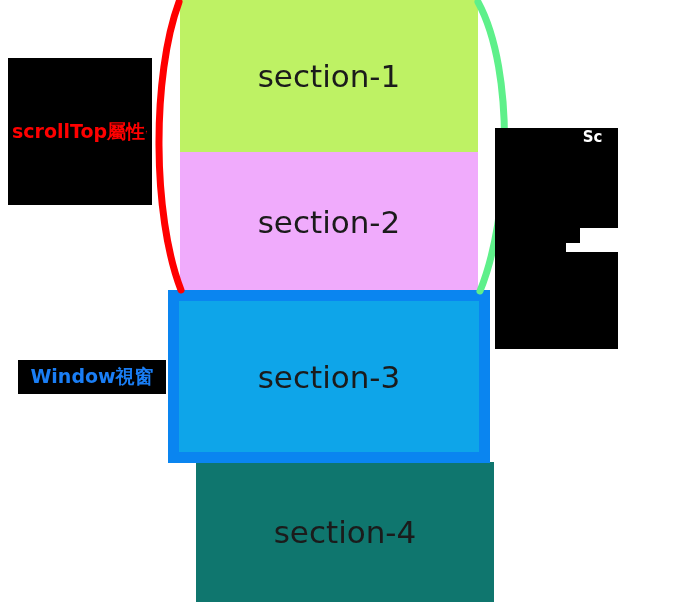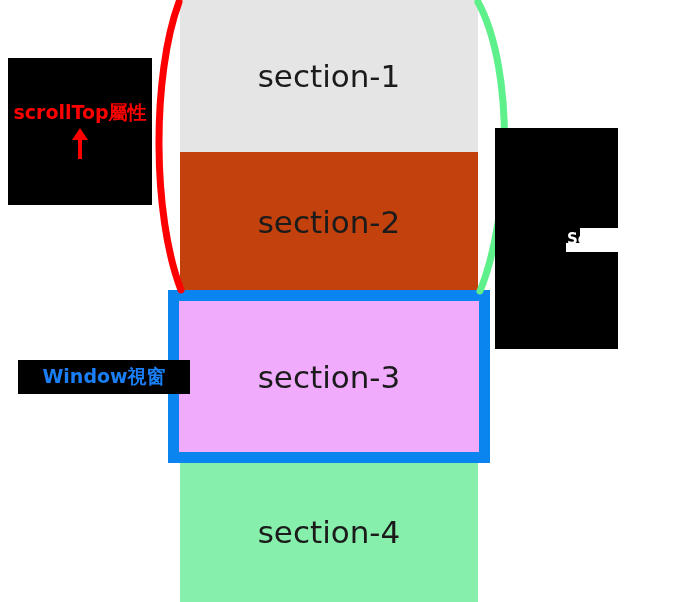--- a/index.html
+++ b/index.html
@@ -28,24 +28,24 @@
     justify-content: center;
     box-sizing: border-box;
   }
   .section-label {
     font-size: 31px;
     color: #1b1b1b;
     font-family: "DejaVu Sans", "Liberation Sans", sans-serif;
     letter-spacing: 0px;
     white-space: nowrap;
   }
-  #section-1 { top: 0px;   height: 152px; background: #e5e5e5; }
-  #section-2 { top: 152px; height: 140px; background: #c2410c; }
-  #section-3 { top: 292px; height: 170px; background: #f0abfc; }
-  #section-4 { top: 462px; height: 140px; background: #86efac; }
+  #section-1 { top: 0px;   height: 152px; background: #bef264; }
+  #section-2 { top: 152px; height: 140px; background: #f0abfc; }
+  #section-3 { top: 292px; height: 170px; background: #0ea5e9; }
+  #section-4 { top: 462px; height: 140px; background: #0f766e; margin-left: 16px; }
 
   
   #section-3 {
     left: 179px;
     width: 300px;
   }
 
   
   #window-frame {
     position: absolute;
@@ -68,21 +68,21 @@
     height: 602px;
     pointer-events: none;
     overflow: visible;
   }
 
   
   .callout {
     position: absolute;
     background: #000000;
     display: flex;
-    flex-direction: column;
+    flex-direction: row;
     align-items: center;
     justify-content: center;
     box-sizing: border-box;
   }
 
   #callout-scrolltop {
     left: 8px;
     top: 58px;
     width: 144px;
     height: 147px;
@@ -102,21 +102,21 @@
   .up-arrow {
     display: block;
     width: 30px;
     height: 34px;
     margin: 2px 0 1px 0;
   }
 
   #callout-window {
     left: 18px;
     top: 360px;
-    width: 172px;
+    width: 148px;
     height: 34px;
     justify-content: center;
   }
   #callout-window .cl-line {
     color: #1a7ef5;
     font-weight: bold;
     font-size: 19px;
     white-space: nowrap;
     font-family: "DejaVu Sans", "Liberation Sans", sans-serif;
   }

